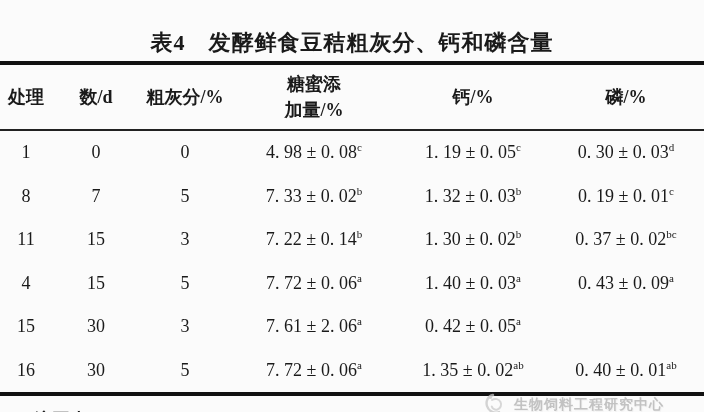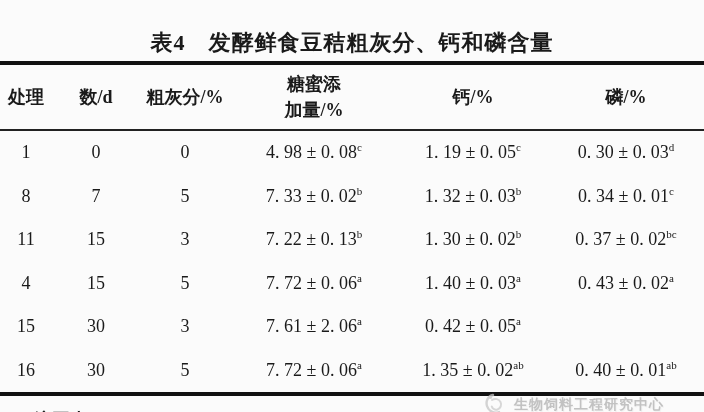--- a/index.html
+++ b/index.html
@@ -84,39 +84,39 @@
       <div class="cell"><span>1. 19 ± 0. 05</span><sup>c</sup></div>
       <div class="cell"><span>0. 30 ± 0. 03</span><sup>d</sup></div>
     </div>
 
     <div class="grid row">
       <div class="cell">8</div>
       <div class="cell">7</div>
       <div class="cell">5</div>
       <div class="cell"><span>7. 33 ± 0. 02</span><sup>b</sup></div>
       <div class="cell"><span>1. 32 ± 0. 03</span><sup>b</sup></div>
-      <div class="cell"><span>0. 34 ± 0. 01</span><sup>c</sup></div>
+      <div class="cell"><span>0. 19 ± 0. 01</span><sup>c</sup></div>
     </div>
 
     <div class="grid row">
       <div class="cell">11</div>
       <div class="cell">15</div>
       <div class="cell">3</div>
-      <div class="cell"><span>7. 22 ± 0. 13</span><sup>b</sup></div>
+      <div class="cell"><span>7. 22 ± 0. 14</span><sup>b</sup></div>
       <div class="cell"><span>1. 30 ± 0. 02</span><sup>b</sup></div>
       <div class="cell"><span>0. 37 ± 0. 02</span><sup>bc</sup></div>
     </div>
 
     <div class="grid row">
       <div class="cell">4</div>
       <div class="cell">15</div>
       <div class="cell">5</div>
       <div class="cell"><span>7. 72 ± 0. 06</span><sup>a</sup></div>
       <div class="cell"><span>1. 40 ± 0. 03</span><sup>a</sup></div>
-      <div class="cell"><span>0. 43 ± 0. 02</span><sup>a</sup></div>
+      <div class="cell"><span>0. 43 ± 0. 09</span><sup>a</sup></div>
     </div>
 
     <div class="grid row">
       <div class="cell">15</div>
       <div class="cell">30</div>
       <div class="cell">3</div>
       <div class="cell"><span>7. 61 ± 2. 06</span><sup>a</sup></div>
       <div class="cell"><span>0. 42 ± 0. 05</span><sup>a</sup></div>
     </div>
 

